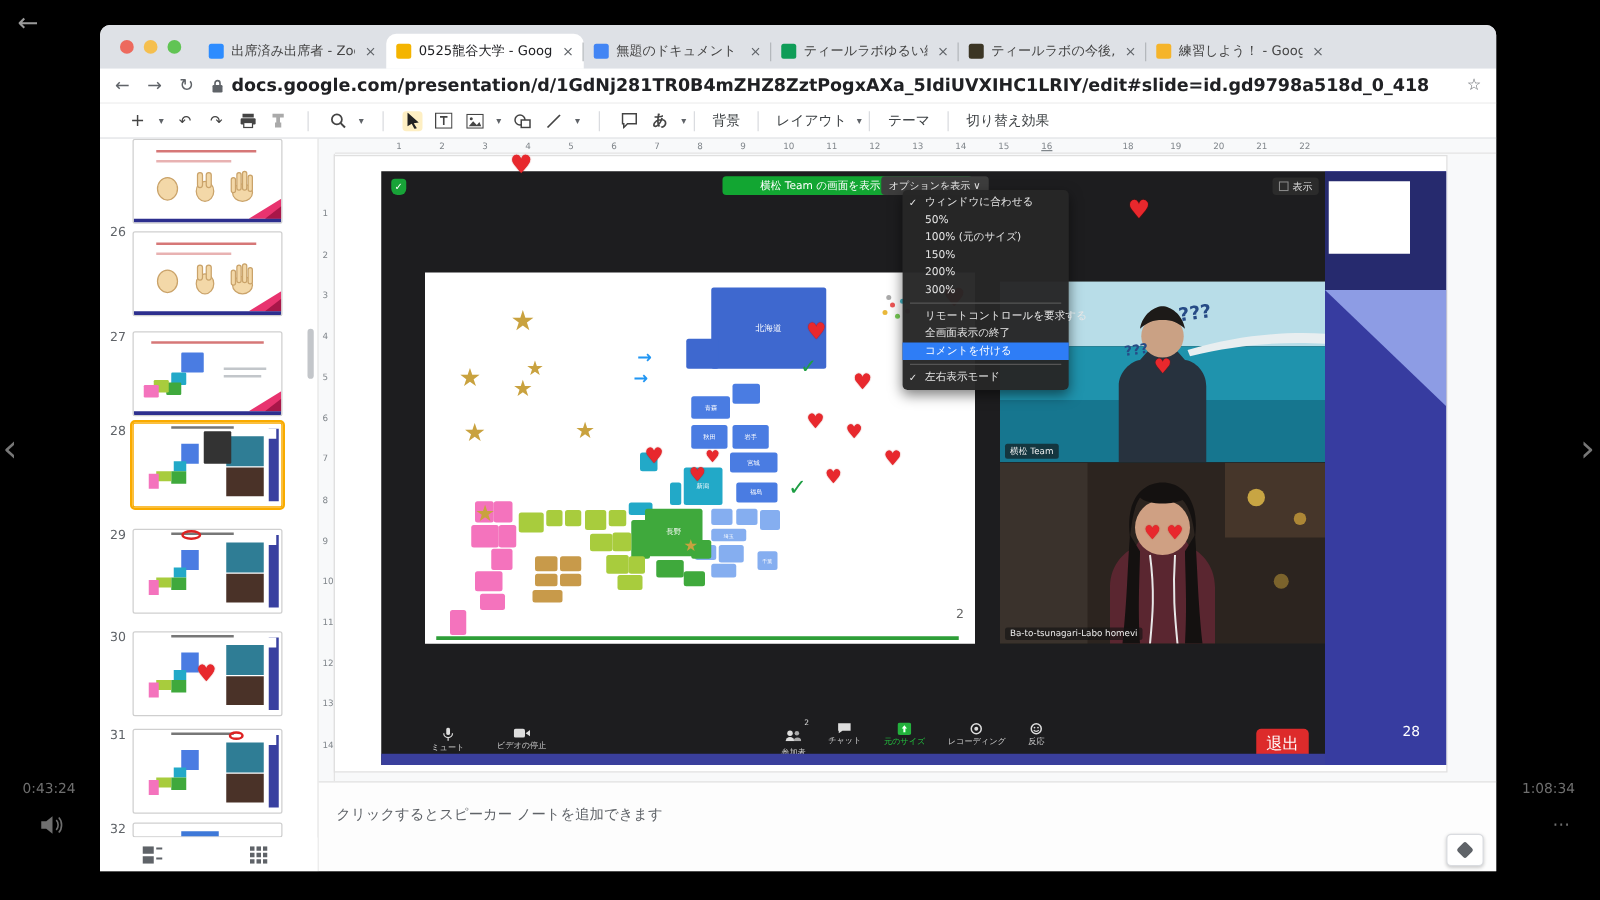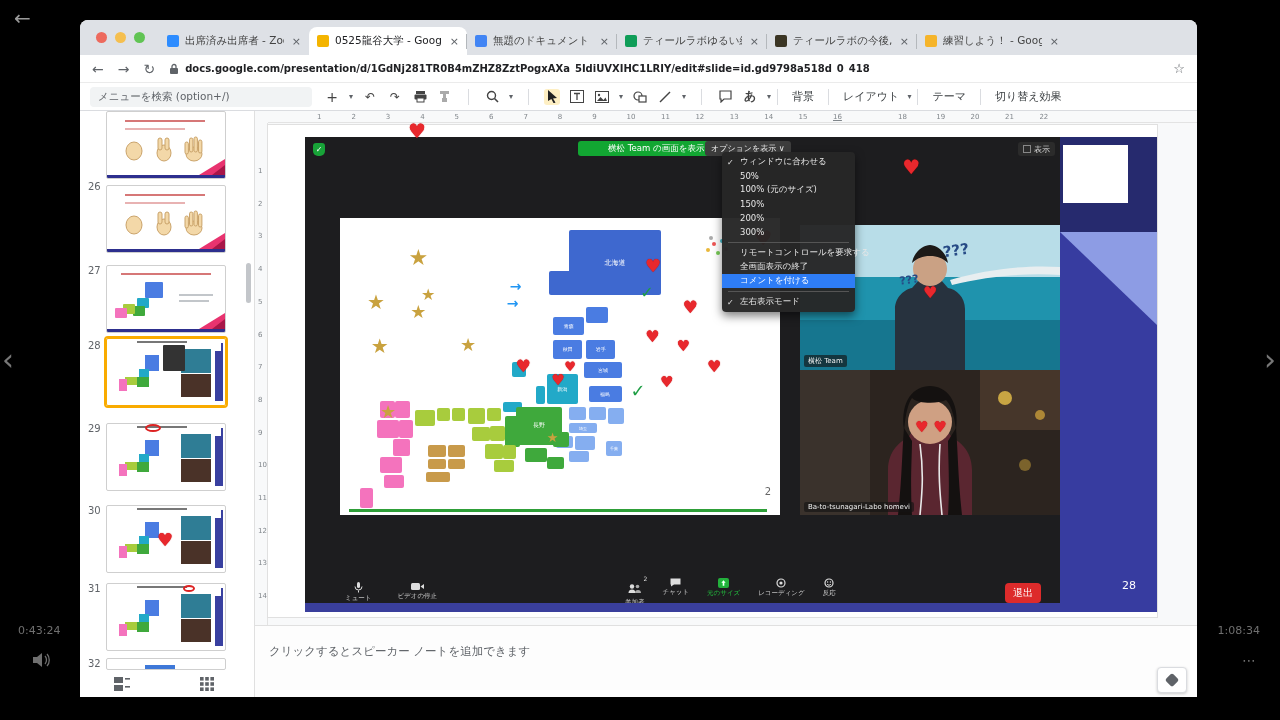--- a/index.html
+++ b/index.html
@@ -25,21 +25,21 @@
     font-size:10.5px; color:#444; border-radius:8px 8px 0 0; position:relative; min-width:0; }
   .tab.active { background:#fff; color:#202124; }
   .tab .fav { width:12px; height:12px; border-radius:2px; flex:0 0 12px; }
   .tab .ttl { white-space:nowrap; overflow:hidden; max-width:108px; }
   .tab .cls { color:#5f6368; font-size:11px; margin-left:2px; }
   .tab:not(.active):not(:first-child)::before { content:""; position:absolute; left:-1px; top:7px;
     width:1px; height:15px; background:#b4b8bc; }
   #urlrow { height:28px; background:#fff; display:flex; align-items:center; padding:0 12px;
     border-bottom:1px solid #ebebeb; }
   .navic { color:#5f6368; font-size:14px; margin-right:14px; }
-  #urlbox { flex:1; display:flex; align-items:center; font-size:10px; color:#202124; }
+  #urlbox { flex:1; display:flex; align-items:center; font-size:14px; color:#202124; }
   #url-star { color:#5f6368; font-size:13px; margin-left:10px; }
   #appbar { height:28px; background:#fff; border-bottom:1px solid #dadce0;
     display:flex; align-items:center; padding:0 10px; }
   #menusearch { width:222px; height:20px; background:#f1f3f4; border-radius:4px;
     font-size:10.5px; color:#5f6368; display:flex; align-items:center; padding:0 8px; }
   .tbgrp { display:flex; align-items:center; gap:9px; margin-left:12px; }
   .tico { width:16px; height:16px; display:flex; align-items:center; justify-content:center;
     color:#444; font-size:12px; }
   .tico svg { display:block; }
   .tico.sel { background:#feefc3; border-radius:3px; }
@@ -95,21 +95,21 @@
   .tile { position:absolute; left:495px; width:260px; height:145px; overflow:hidden; background:#222; }
   .tile-label { position:absolute; left:4px; bottom:3px; background:rgba(20,20,20,.65); color:#eee;
     font-size:7px; padding:1px 4px; border-radius:2px; white-space:nowrap; }
   
   #ztb { position:absolute; left:0; right:0; top:443px; height:24px; display:flex; align-items:center; }
   .zitem { display:flex; flex-direction:column; align-items:center; gap:1px; color:#cfcfcf; }
   .zitem .zl { font-size:6.5px; white-space:nowrap; }
   .zitem.green { color:#23c03e; }
   #zleft { display:flex; gap:26px; margin-left:40px; }
   #zcenter { display:flex; gap:18px; position:absolute; left:320px; }
-  #leave-btn { position:absolute; left:700px; top:3px; background:#dd2b2b; color:#fff; font-size:10px;
+  #leave-btn { position:absolute; left:700px; top:3px; background:#dd2b2b; color:#fff; font-size:13px;
     padding:3px 8px; border-radius:4px; }
   #band { position:absolute; left:0; right:0; bottom:0; height:9px; background:#3a3f9c; }
   
   #rstrip { position:absolute; left:792px; top:12px; width:97px; height:475px; background:#373ca0;
     overflow:hidden; }
   #rstrip .navytop { position:absolute; left:0; top:0; width:100%; height:95px; background:#262a6e; }
   #rstrip .whitebox { position:absolute; left:3px; top:8px; width:65px; height:58px; background:#fff; }
   #rstrip .lightblue { position:absolute; left:0; top:95px; width:100%; height:93px; background:#8d9ce4;
     clip-path:polygon(0 0,100% 0,100% 100%); }
   #rstrip .pagenum { position:absolute; left:62px; bottom:20px; color:#fff; font-size:11px; }
@@ -212,21 +212,20 @@
         <svg width="10" height="12" viewBox="0 0 10 12" style="margin-right:6px">
             <rect x="1" y="5" width="8" height="6" rx="1" fill="#5f6368"></rect>
             <path d="M3 5V3.5A2 2 0 0 1 7 3.5V5" stroke="#5f6368" fill="none" stroke-width="1.3"></path>
           </svg>
         <span style="font-weight:600;white-space:nowrap;overflow:hidden;">docs.google.com/presentation/d/1GdNj281TR0B4mZHZ8ZztPogxAXa_5IdiUVXIHC1LRIY/edit#slide=id.gd9798a518d_0_418</span>
       </div>
       <span id="url-star">☆</span>
     </div>
 
     <div id="appbar">
-      <div id="menusearch">メニューを検索 (option+/)</div>
       <div class="tbgrp">
         <span class="tico" style="font-size:14px;">+</span>
         <span class="tcaret">▾</span>
         <span class="tico">↶</span>
         <span class="tico">↷</span>
         <span class="tico">
             <svg width="13" height="13" viewBox="0 0 13 13">
               <rect x="2" y="1" width="9" height="3" fill="#444"></rect>
               <rect x="0.5" y="4.5" width="12" height="5" rx="1" fill="#444"></rect>
               <rect x="3" y="8" width="7" height="4" fill="#fff" stroke="#444"></rect>

